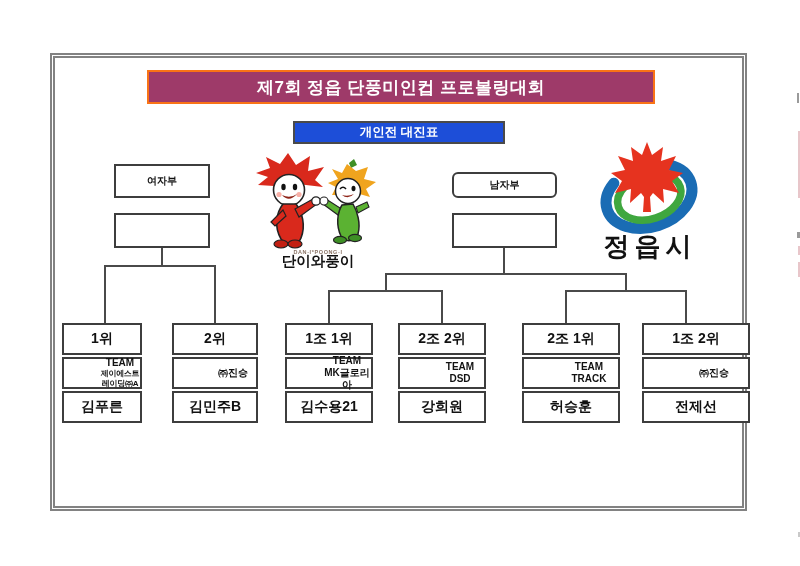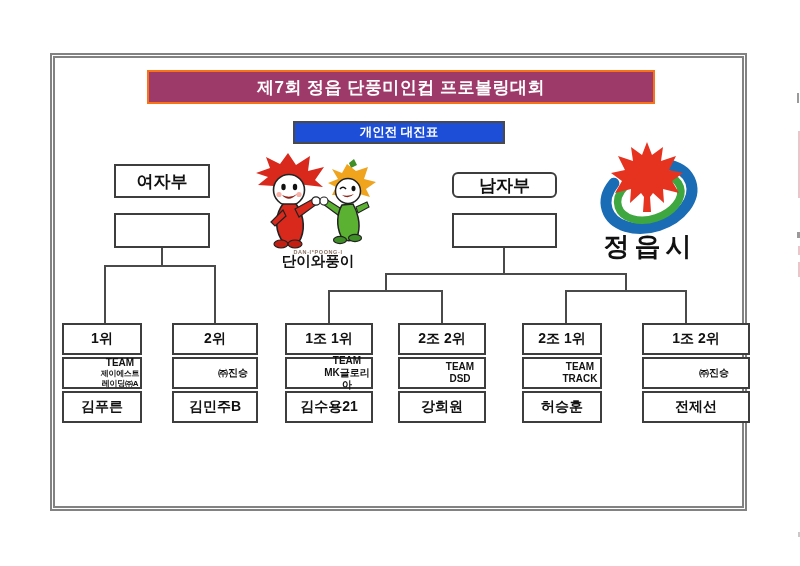--- a/index.html
+++ b/index.html
@@ -23,42 +23,42 @@
     background: #9E3A69; border: 2px solid #f97316; font-size: 17px; letter-spacing: 0.5px;
   }
   .subtitle-banner {
     left: 293px; top: 121px; width: 212px; height: 23px;
     background: #1d4ed8; border: 2px solid #4a4a4a; font-size: 12.5px;
   }
 
   .node-box {
     position: absolute; background: #fff; border: 2px solid #3d3d3d;
     display: flex; align-items: center; justify-content: center;
-    font-weight: bold; font-size: 17px; color: #111;
+    font-weight: bold; font-size: 10px; color: #111;
   }
 
   .line { position: absolute; background: #4a4a4a; }
 
   .cell {
     position: absolute; background: #fff; border: 2px solid #3d3d3d;
     display: flex; flex-direction: column; align-items: center; justify-content: center;
     text-align: center; font-weight: bold; color: #111;
   }
   .cell.rank { font-size: 14px; }
   .cell.name { font-size: 14px; }
   .cell.team { font-size: 10px; line-height: 1.2; padding-left: 36px; }
   .cell.team .l2 { font-size: 10px; }
   .cell.team .l2.long { font-size: 8px; letter-spacing: -0.3px; }
 
   
   .c1 { left: 62px;  width: 80px; }
   .c2 { left: 172px; width: 86px; }
   .c3 { left: 285px; width: 88px; }
   .c4 { left: 398px; width: 88px; }
-  .c5 { left: 522px; width: 80px; }
+  .c5 { left: 522px; width: 98px; }
   .c6 { left: 642px; width: 108px; }
   .row-rank { top: 323px; height: 32px; }
   .row-team { top: 357px; height: 32px; }
   .row-name { top: 391px; height: 32px; }
 
   .edge-art { position: absolute; }
 </style>
 </head>
 <body>
 

